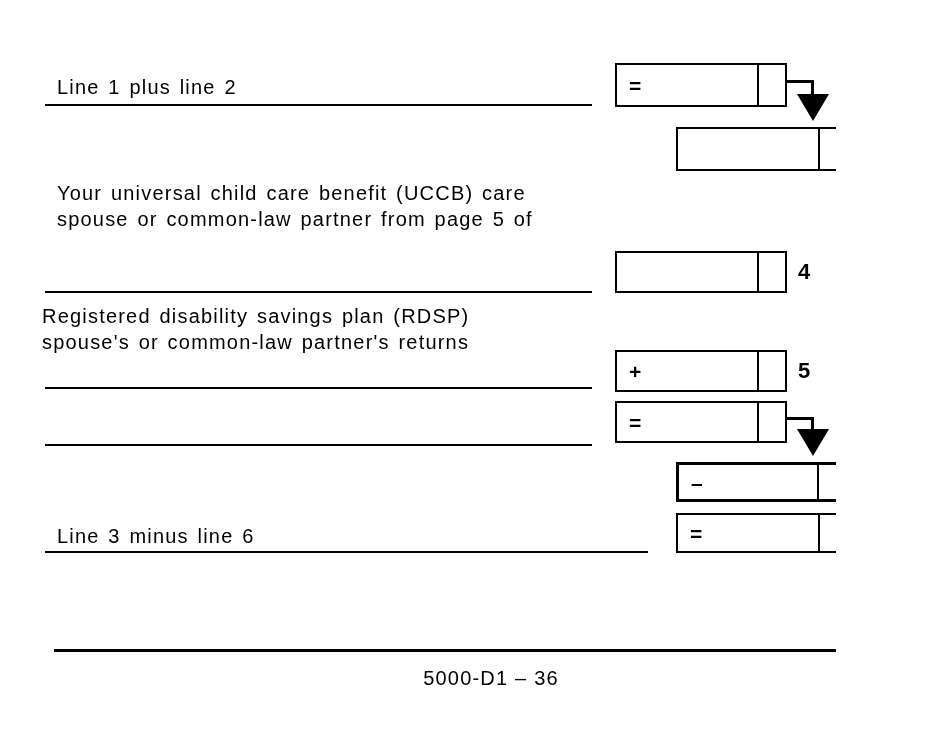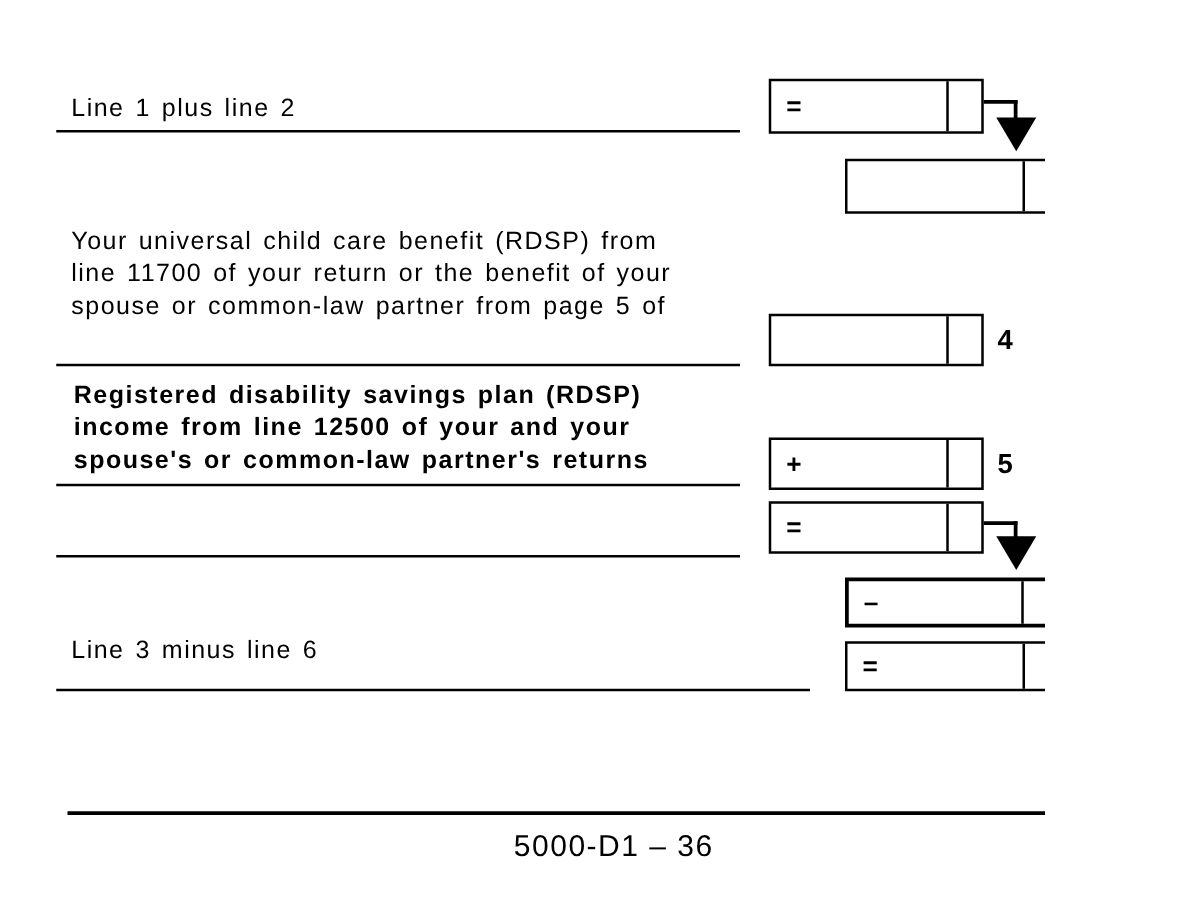--- a/index.html
+++ b/index.html
@@ -65,21 +65,21 @@
   .arrow-head {
     position: absolute;
     width: 0; height: 0;
     border-left: 16px solid transparent;
     border-right: 16px solid transparent;
     border-top: 27px solid #000;
   }
 
   .footer-text {
     position: absolute;
-    font-size: 24px;
+    font-size: 20px;
     letter-spacing: 1.2px;
     line-height: 26px;
     text-align: center;
   }
 </style>
 </head>
 <body>
 
 <div class="page">
 
@@ -97,34 +97,32 @@
   <div class="arrow-v" style="left:811px; top:80px; height:16px;"></div>
   <div class="arrow-head" style="left:797px; top:94px;"></div>
 
   <div class="amountbox" style="left:676px; top:127px; width:168px; height:40px;">
     <div class="dollars"></div>
     <div class="cents"></div>
   </div>
   <div class="linenum" style="left:855px; top:136px;">3</div>
 
   <div class="label multiline" style="left:57px; top:180px; width:560px;">
-    <div>Your universal child care benefit (RDSP) from</div>
-    <div>line 11700 of your return or the benefit of your</div>
+    <div>Your universal child care benefit (UCCB) care</div>
     <div>spouse or common-law partner from page 5 of</div>
   </div>
   <div class="rule" style="left:45px; top:291px; width:547px;"></div>
   <div class="amountbox" style="left:615px; top:251px; width:168px; height:38px;">
     <div class="dollars"></div>
     <div class="cents"></div>
   </div>
   <div class="linenum" style="left:798px; top:261px;">4</div>
 
-  <div class="label multiline" style="left:59px; top:303px; width:560px;font-weight:bold;">
+  <div class="label multiline" style="left:42px; top:303px; width:560px;">
     <div>Registered disability savings plan (RDSP)</div>
-    <div>income from line 12500 of your and your</div>
     <div>spouse's or common-law partner's returns</div>
   </div>
   <div class="rule" style="left:45px; top:387px; width:547px;"></div>
   <div class="amountbox" style="left:615px; top:350px; width:168px; height:38px;">
     <div class="dollars">
       <span class="op">+</span>
       <span></span>
     </div>
     <div class="cents"></div>
   </div>
@@ -145,21 +143,21 @@
 
   <div class="amountbox thick" style="left:676px; top:462px; width:166px; height:34px;">
     <div class="dollars">
       <span class="op">–</span>
       <span></span>
     </div>
     <div class="cents"></div>
   </div>
   <div class="linenum" style="left:858px; top:471px;">6</div>
 
-  <div class="label" style="left:57px; top:507px;">Line 3 minus line 6</div>
+  <div class="label" style="left:57px; top:523px;">Line 3 minus line 6</div>
   <div class="rule" style="left:45px; top:551px; width:603px;"></div>
   <div class="amountbox" style="left:676px; top:513px; width:168px; height:36px;">
     <div class="dollars">
       <span class="op">=</span>
       <span></span>
     </div>
     <div class="cents"></div>
   </div>
   <div class="linenum" style="left:858px; top:522px;">7</div>
 

